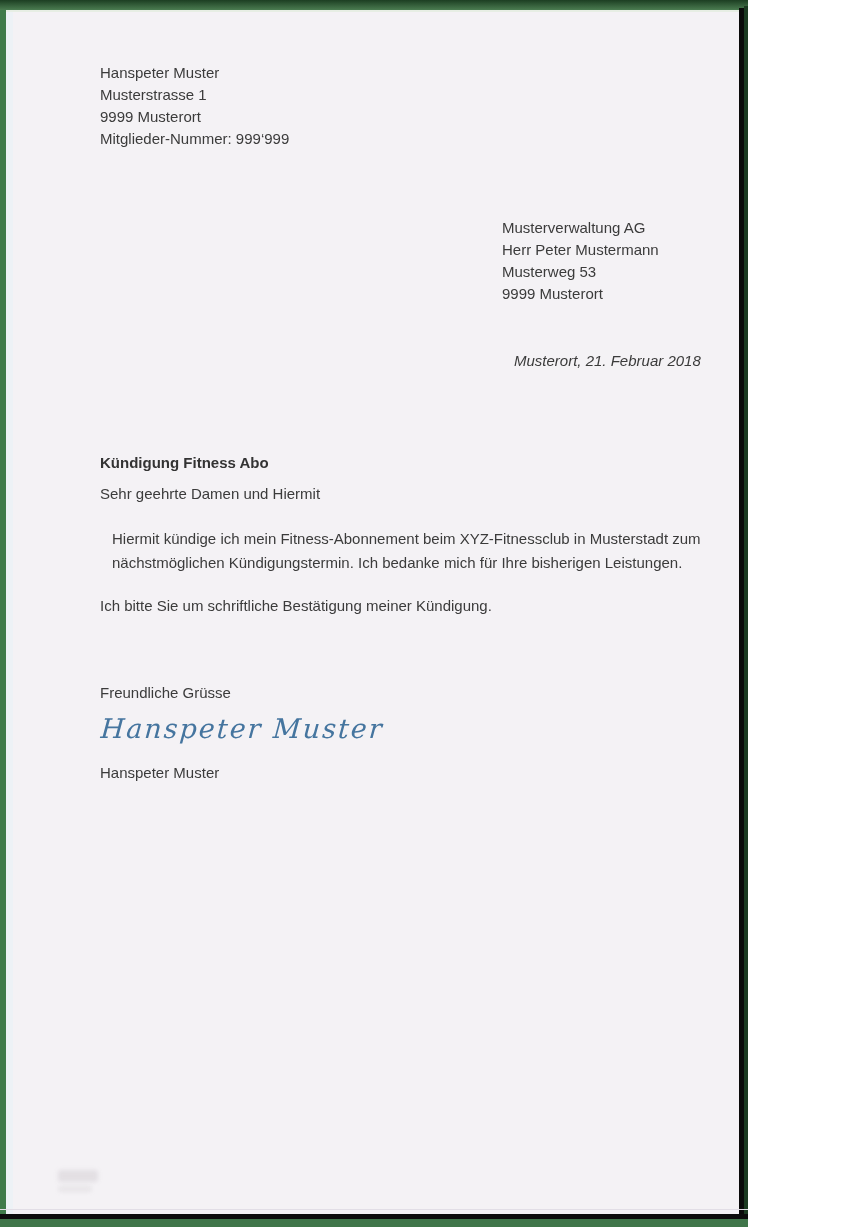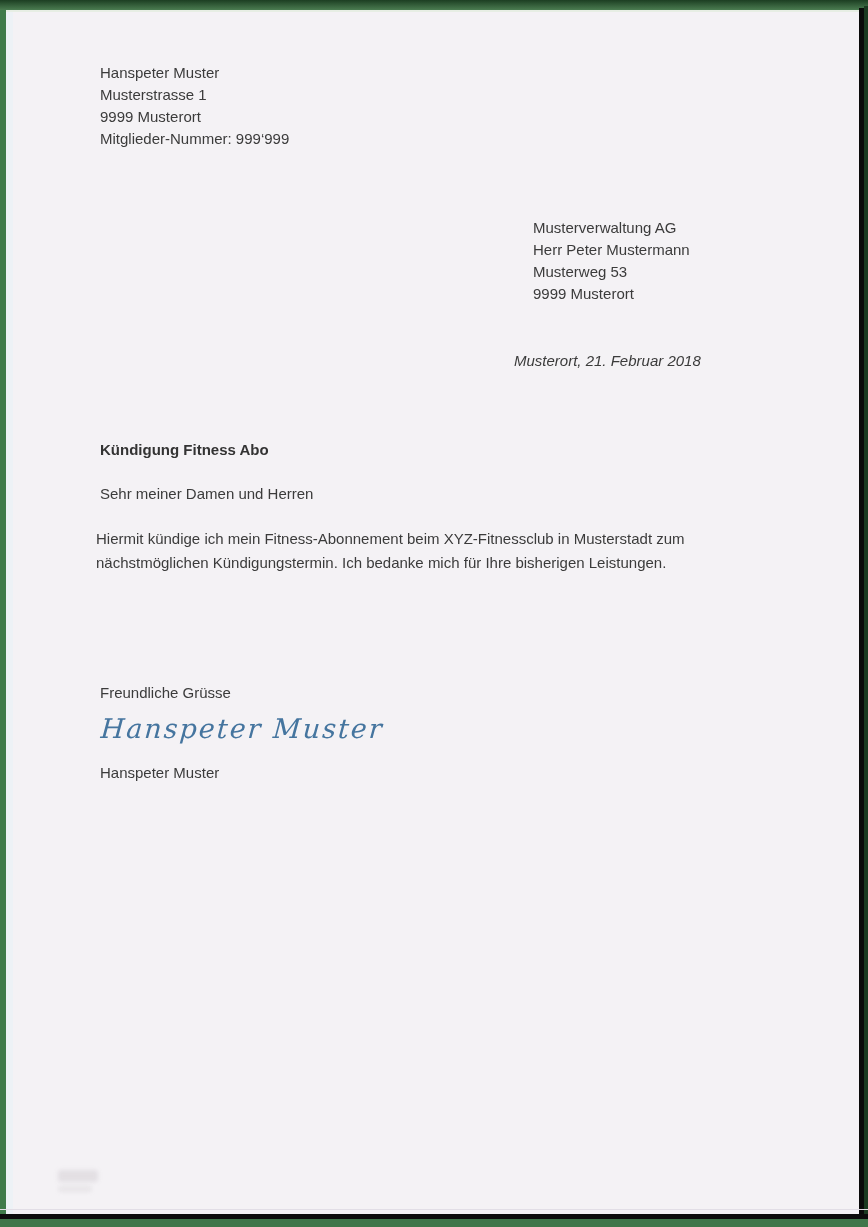--- a/index.html
+++ b/index.html
@@ -2,21 +2,21 @@
 <html><head>
 <meta charset="utf-8">
 <style>
   html, body {
     margin: 0;
     padding: 0;
     background: #ffffff;
   }
   .page {
     position: relative;
-    width: 868px;
+    width: 748px;
     height: 1227px;
     background: #f4f2f5;
     font-family: "Liberation Sans", sans-serif;
     color: #3b3b3b;
     overflow: hidden;
   }
   
   .border-top {
     position: absolute; left: 0; top: 0; width: 868px; height: 10px;
     background: linear-gradient(#1c3e22, #4b7c51);
@@ -50,25 +50,25 @@
     background: #0c0c0c;
   }
   .border-bottom-green {
     position: absolute; left: 0; bottom: 0; width: 868px; height: 8px;
     background: #40764a;
   }
 
   
   .block { position: absolute; font-size: 15px; line-height: 22px; }
   .sender-block    { left: 100px; top: 62px; }
-  .recipient-block { left: 533px; top: 217px; }
+  .recipient-block { left: 502px; top: 217px; }
   .date-line       { left: 514px; top: 350px; font-style: italic; }
-  .subject-line    { left: 100px; top: 439px; font-weight: bold; color: #333333; }
+  .subject-line    { left: 100px; top: 452px; font-weight: bold; color: #333333; }
   .salutation-line { left: 100px; top: 483px; }
-  .body-para-1     { left: 96px; top: 527px; width: 648px; line-height: 24px; }
+  .body-para-1     { left: 112px; top: 527px; width: 648px; line-height: 24px; }
   .body-para-2     { left: 100px; top: 594px; width: 648px; line-height: 24px; }
   .closing-line    { left: 100px; top: 682px; }
   .signature-script {
     left: 100px; top: 718px;
     font-family: "DejaVu Serif", serif;
     font-style: italic;
     font-size: 27px;
     letter-spacing: 2px;
     transform: skewX(-4deg);
     transform-origin: left bottom;
@@ -112,23 +112,24 @@
     <span class="addr-line">Musterverwaltung AG</span>
     <span class="addr-line">Herr Peter Mustermann</span>
     <span class="addr-line">Musterweg 53</span>
     <span class="addr-line">9999 Musterort</span>
   </div>
 
   <div class="block date-line">Musterort, 21. Februar 2018</div>
 
   <div class="block subject-line">Kündigung Fitness Abo</div>
 
-  <div class="block salutation-line">Sehr meiner Damen und Herren</div>
+  <div class="block salutation-line">Sehr geehrte Damen und Hiermit</div>
 
   <div class="block body-para-1">Hiermit kündige ich mein Fitness-Abonnement beim XYZ-Fitnessclub in Musterstadt zum nächstmöglichen Kündigungstermin. Ich bedanke mich für Ihre bisherigen Leistungen.</div>
+  <div class="block body-para-2">Ich bitte Sie um schriftliche Bestätigung meiner Kündigung.</div>
 
   <div class="block closing-line">Freundliche Grüsse</div>
 
   <div class="block signature-script" style="color: rgb(69, 117, 159);">Hanspeter Muster</div>
 
   <div class="block signature-name">Hanspeter Muster</div>
 
   <div class="smudge-a"></div>
   <div class="smudge-b"></div>
 

